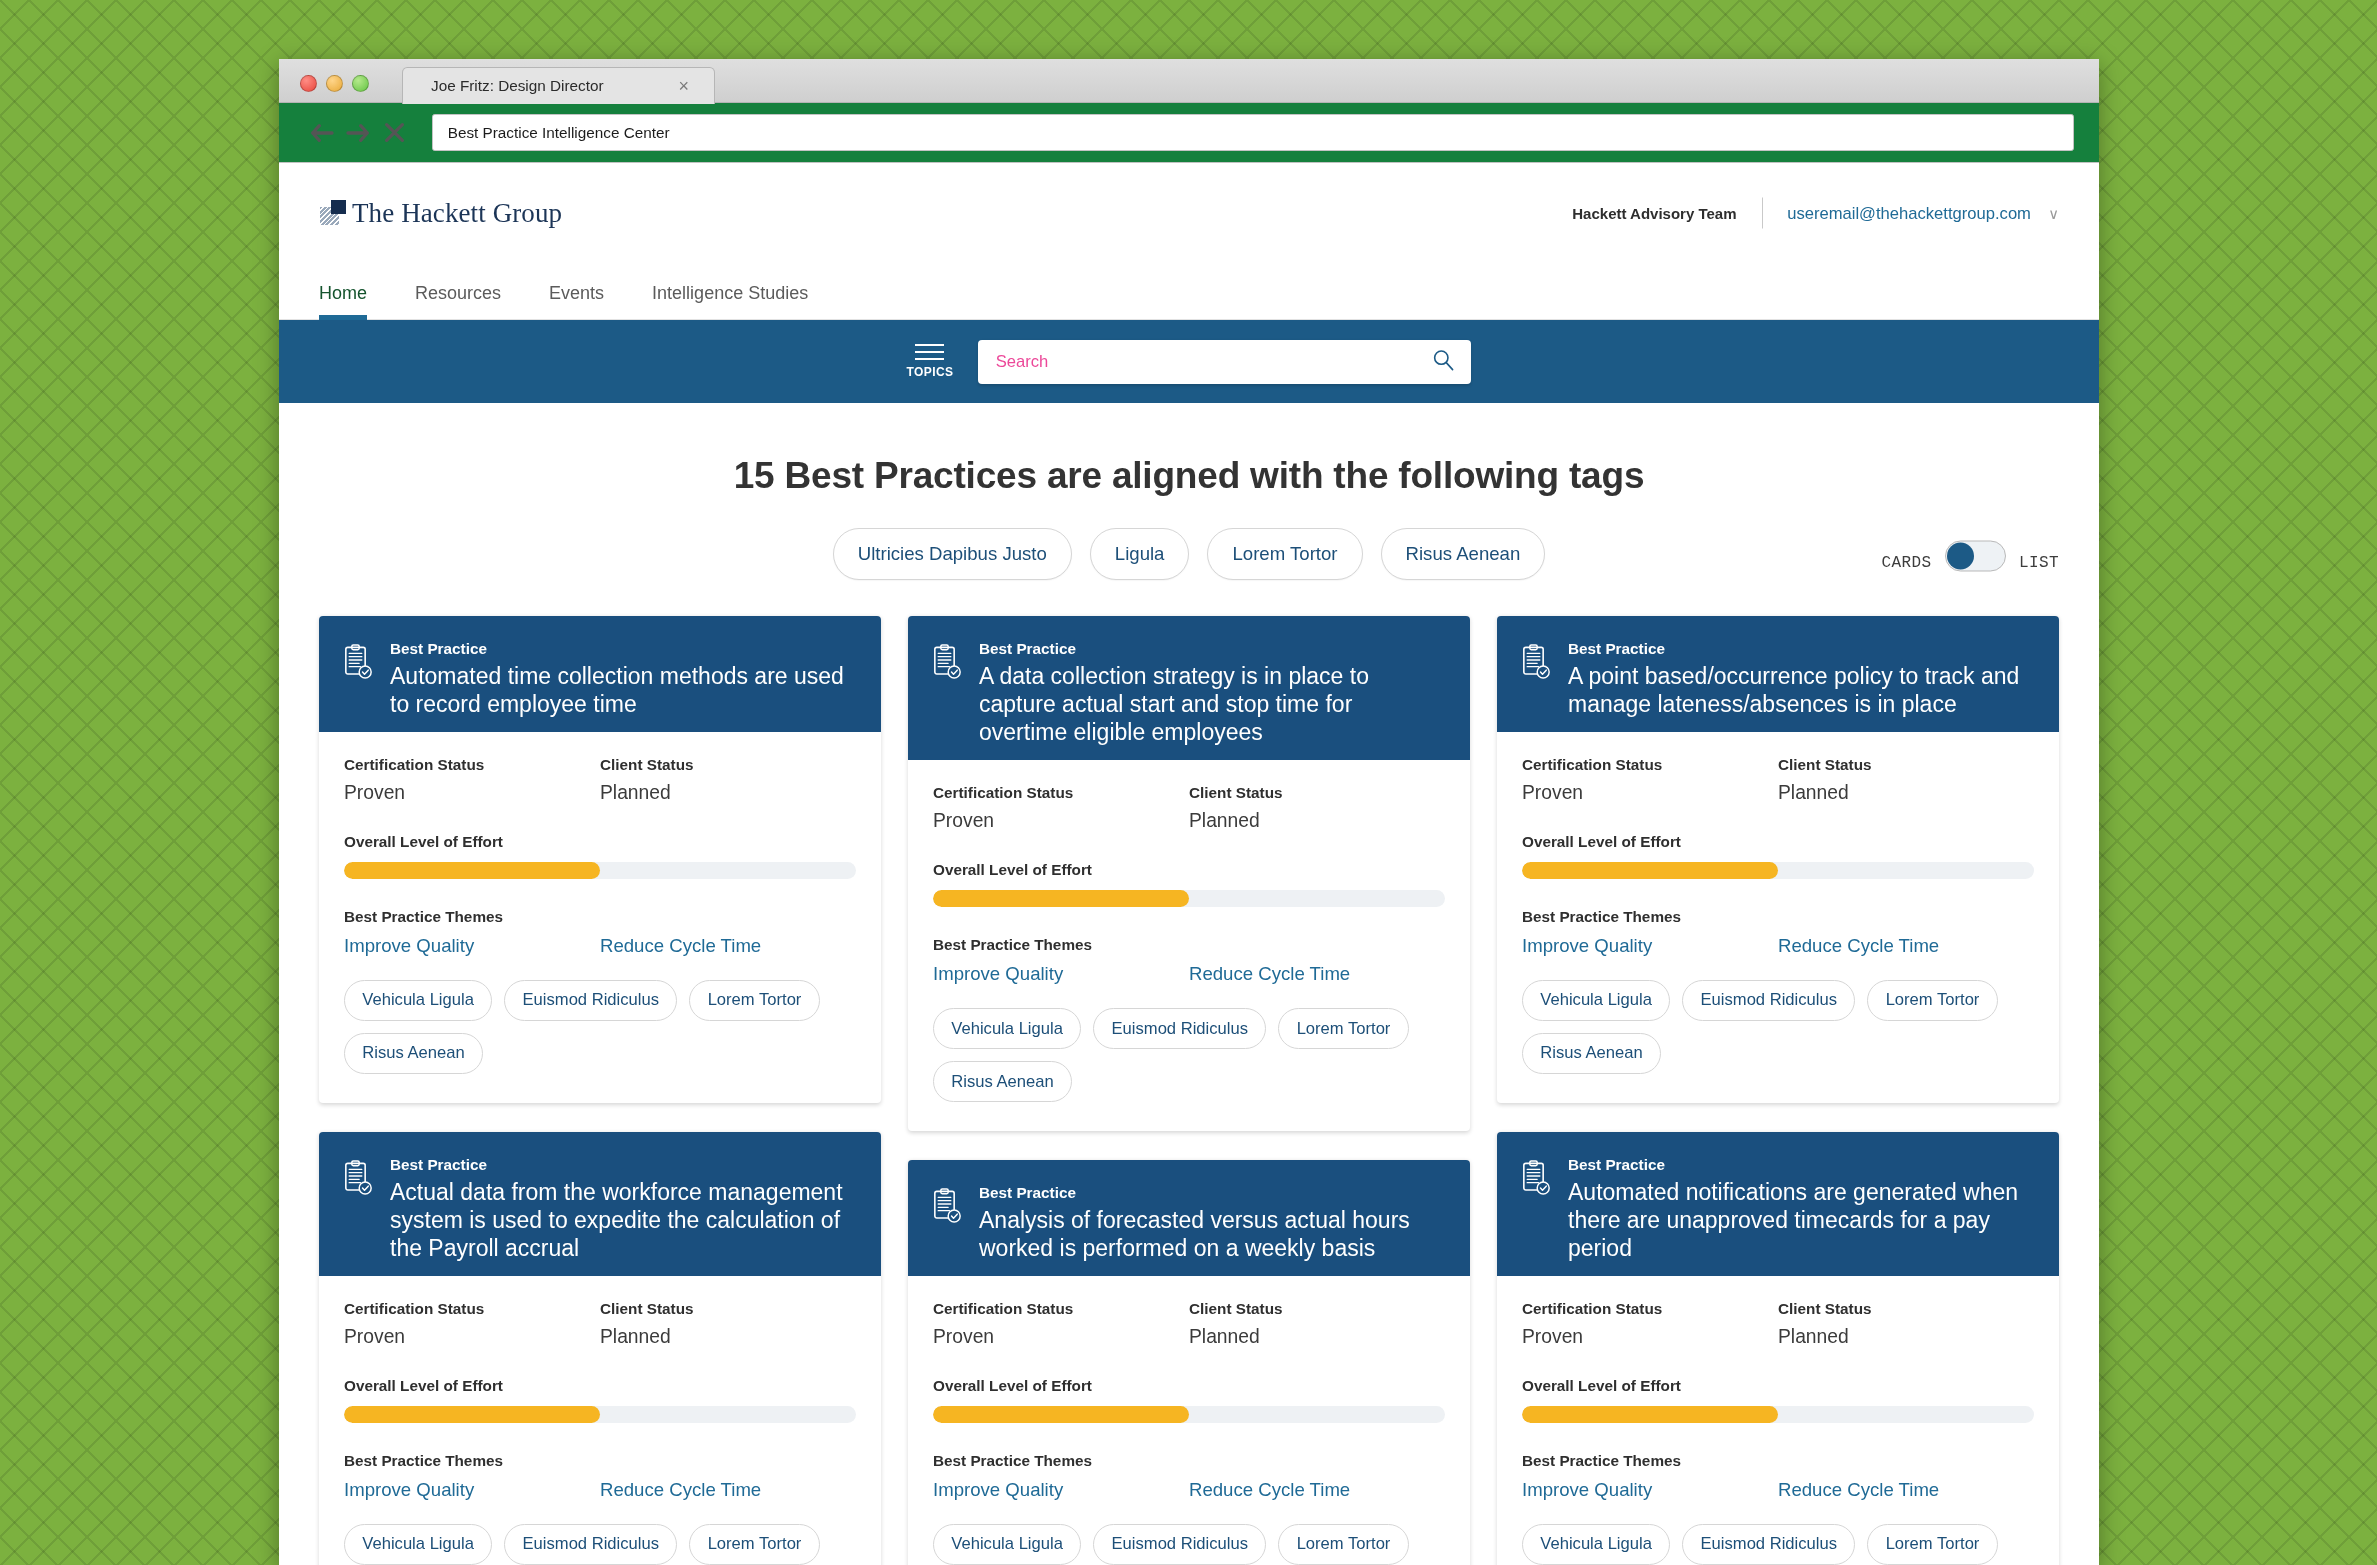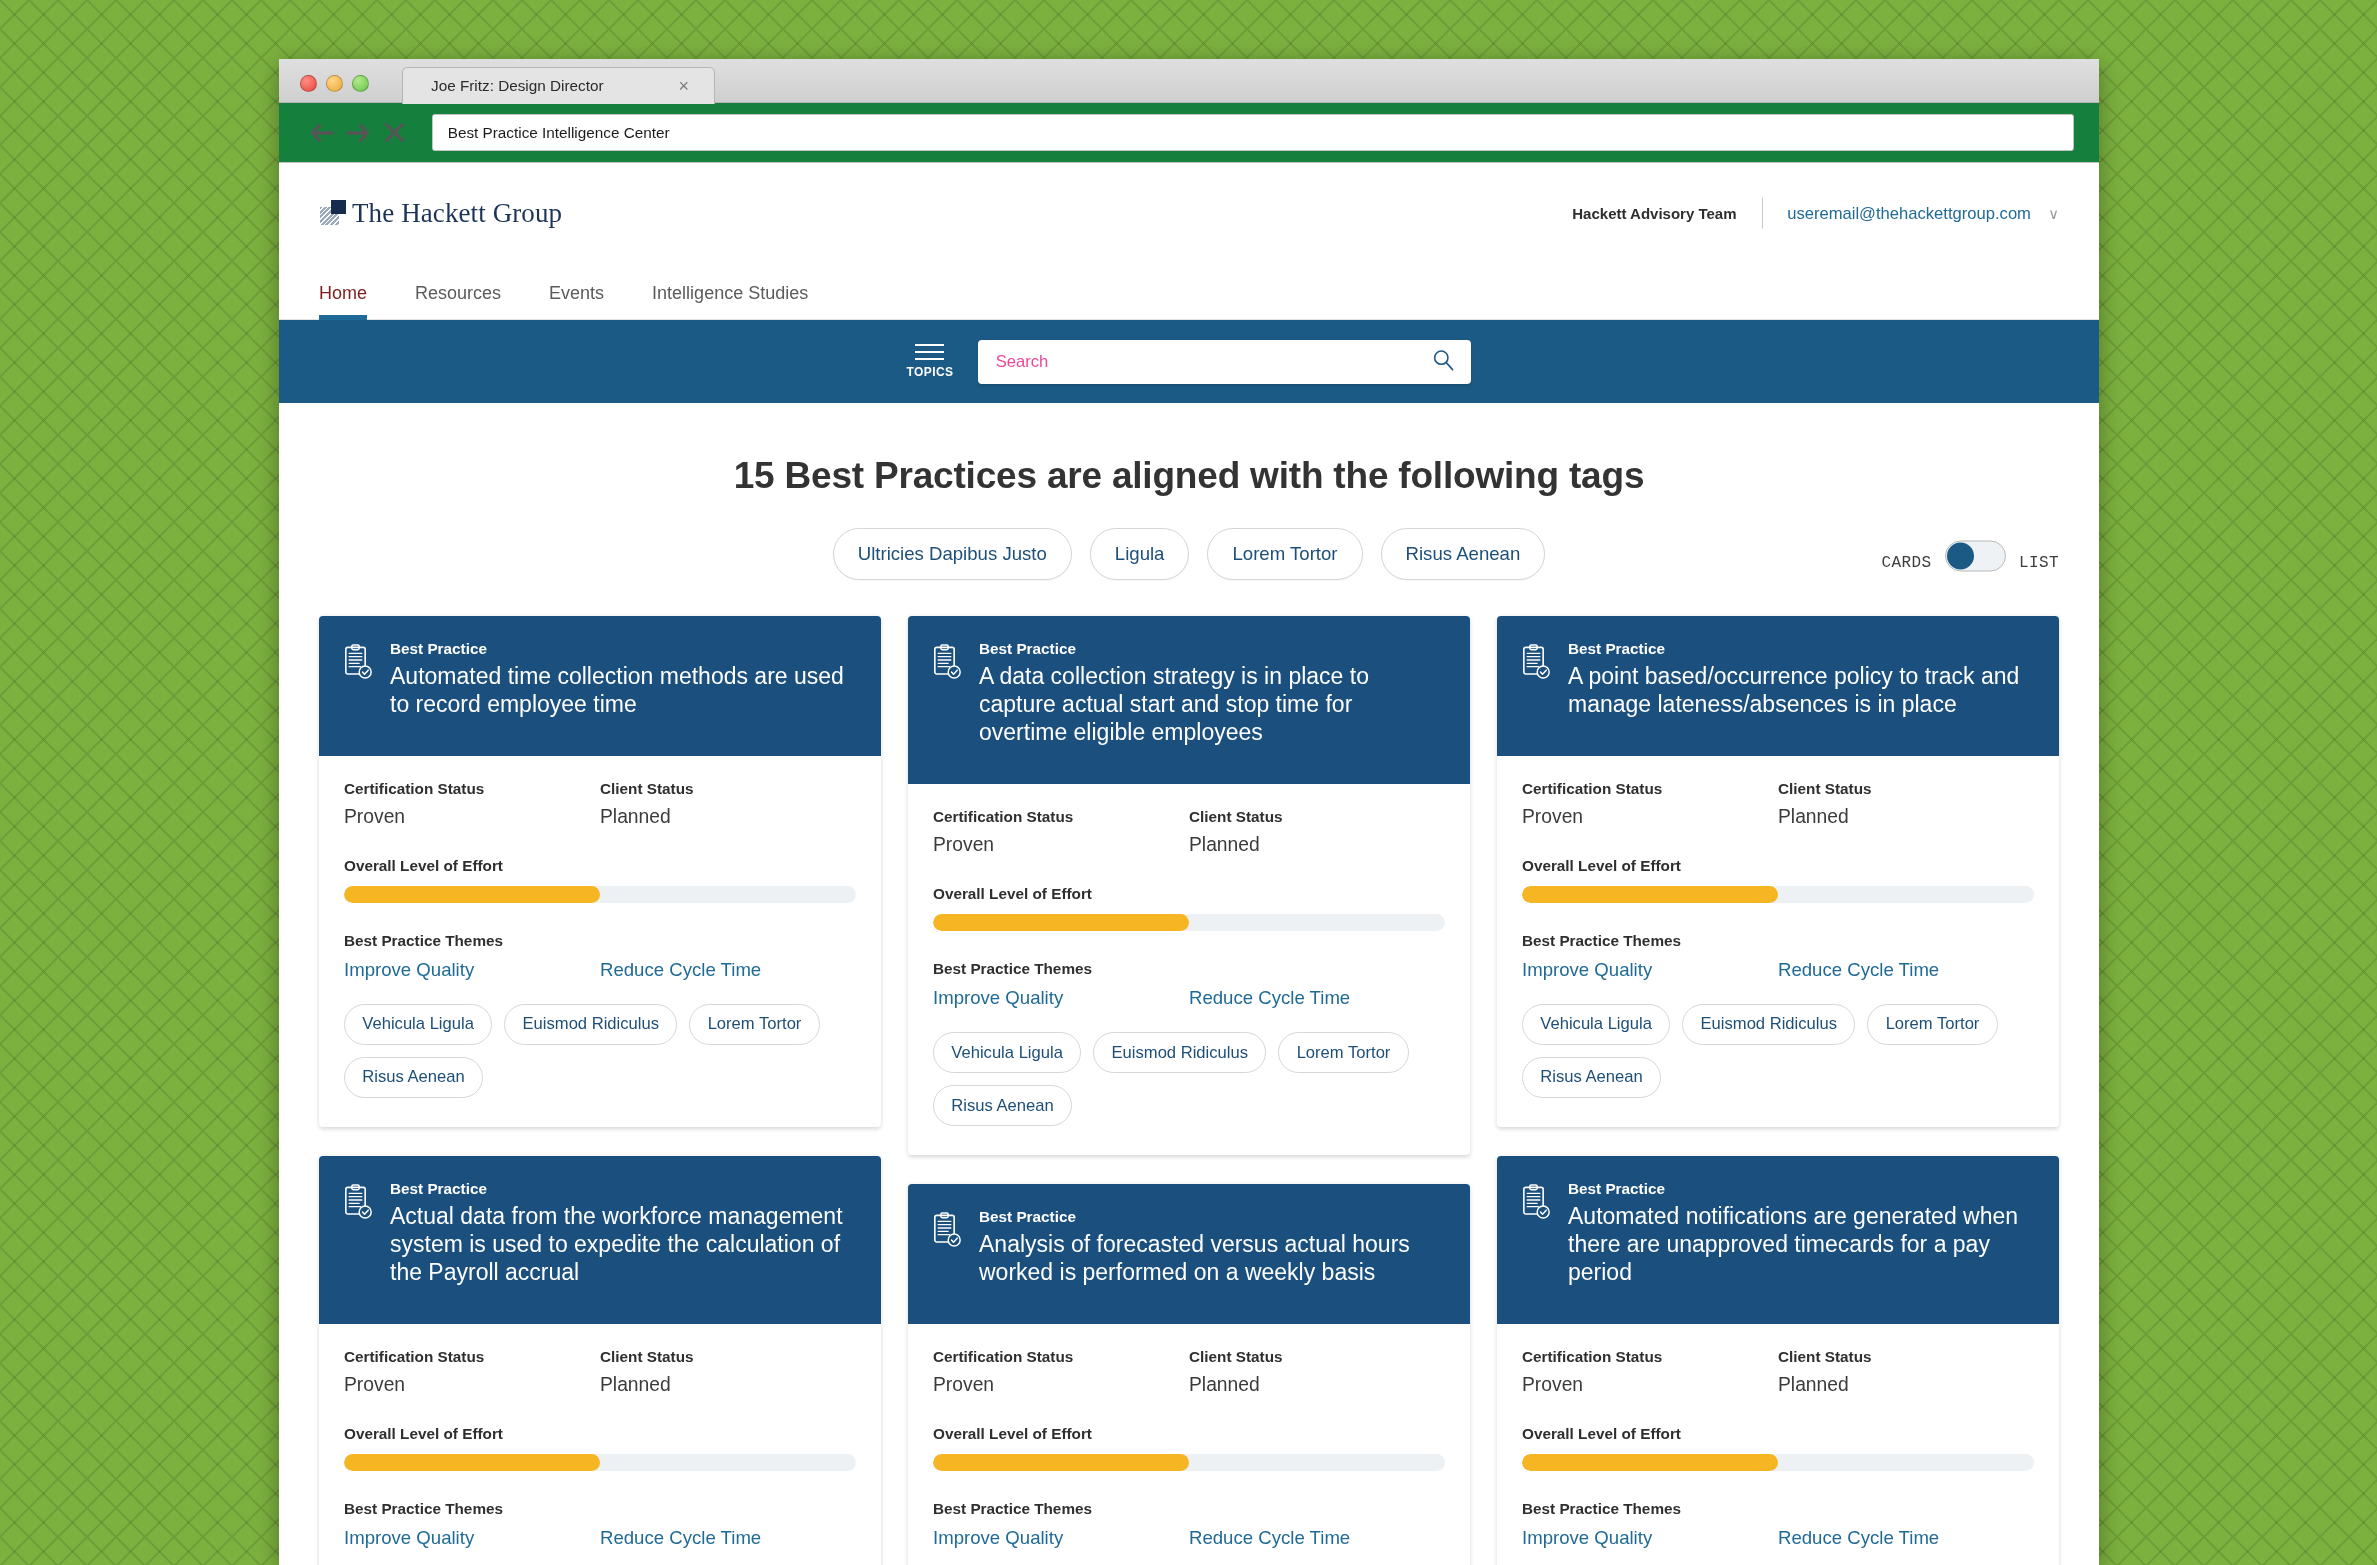--- a/index.html
+++ b/index.html
@@ -106,21 +106,21 @@
   .caret { margin-left: 17.3px; color: #9a9a9a; font-size: 14.7px; }
 
   .mainnav {
     display: flex; align-items: flex-end; gap: 0;
     padding: 0 40px; height: 57px; border-bottom: 0.7px solid #e2e2e2;
   }
   .navitem {
     font-size: 18px; color: #5b5b5b; padding: 0 0 14.7px 0; margin-right: 48px;
     position: relative; cursor: pointer; white-space: nowrap;
   }
-  .navitem.active { color: #7f1d1d; }
+  .navitem.active { color: #14532d; }
   .navitem.active:after {
     content: ""; position: absolute; left: 0; bottom: -0.7px; height: 4.7px; width: 100%;
     background: #1f6a96;
   }
 
   .searchbar {
     background: #1c5a86; height: 83px;
     display: flex; align-items: center; justify-content: center; gap: 25px;
   }
   .topics { display: flex; flex-direction: column; align-items: center; cursor: pointer; }
@@ -168,21 +168,21 @@
   .grid {
     margin-top: 32px;
     column-count: 3; column-gap: 27px;
   }
   .card {
     break-inside: avoid;
     background: #fff; border-radius: 4px; margin-bottom: 27px;
     box-shadow: 0 1.3px 4.7px rgba(0,0,0,0.16);
     overflow: hidden; display: inline-block; width: 100%;
   }
-  .card-head { background: #1a4f7e; padding: 24px 24px 38px 24px; display: flex; gap: 16px; }
+  .card-head { background: #1a4f7e; padding: 24px 24px 14px 24px; display: flex; gap: 16px; }
   .bp-icon { flex: 0 0 auto; margin-top: 4px; }
   .card-head .htext { flex: 1; }
   .bp-kicker { color: #ffffff; font-size: 15.3px; font-weight: bold; margin-bottom: 4px; }
   .bp-title { color: #ffffff; font-size: 23px; line-height: 1.22; font-weight: normal; }
   .card-body { padding: 24px 25px 29px 25px; }
   .statusrow { display: flex; margin-bottom: 29px; }
   .statuscol { width: 50%; }
   .slabel { font-size: 15.3px; font-weight: bold; color: #2f2f2f; margin-bottom: 8px; }
   .svalue { font-size: 19.3px; color: #3b3b3b; }
   .effort-label { font-size: 15.3px; font-weight: bold; color: #2f2f2f; margin-bottom: 10.7px; }

